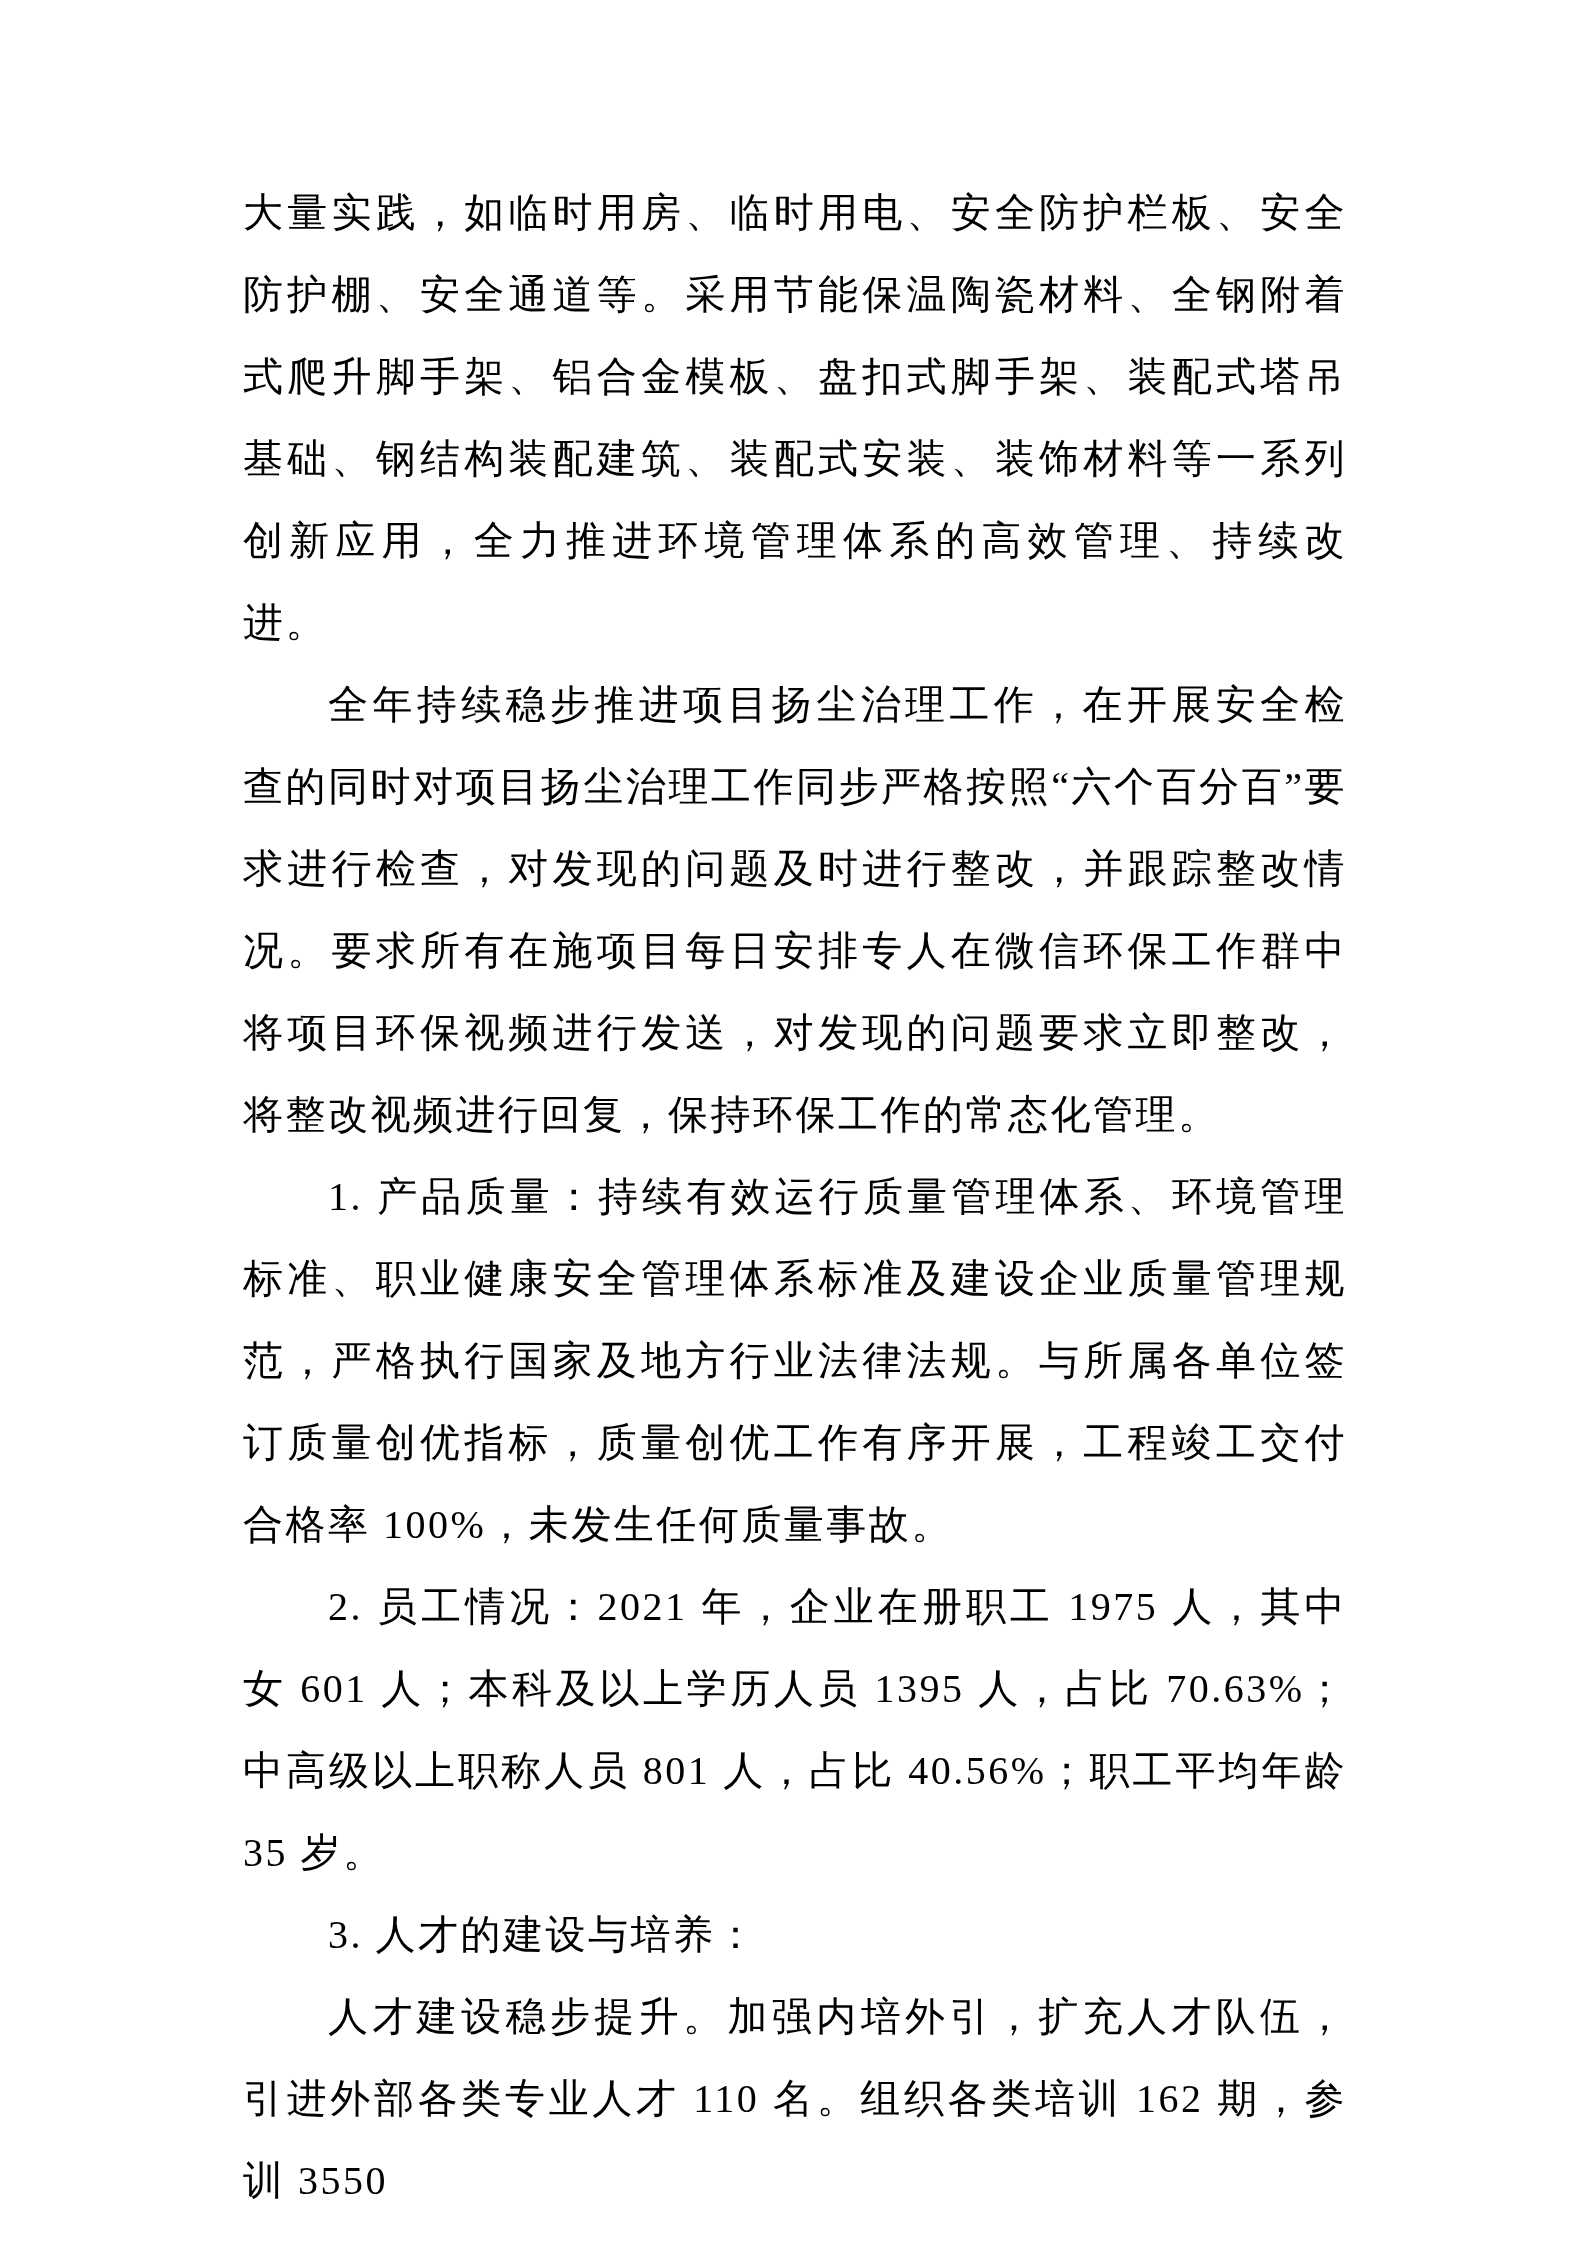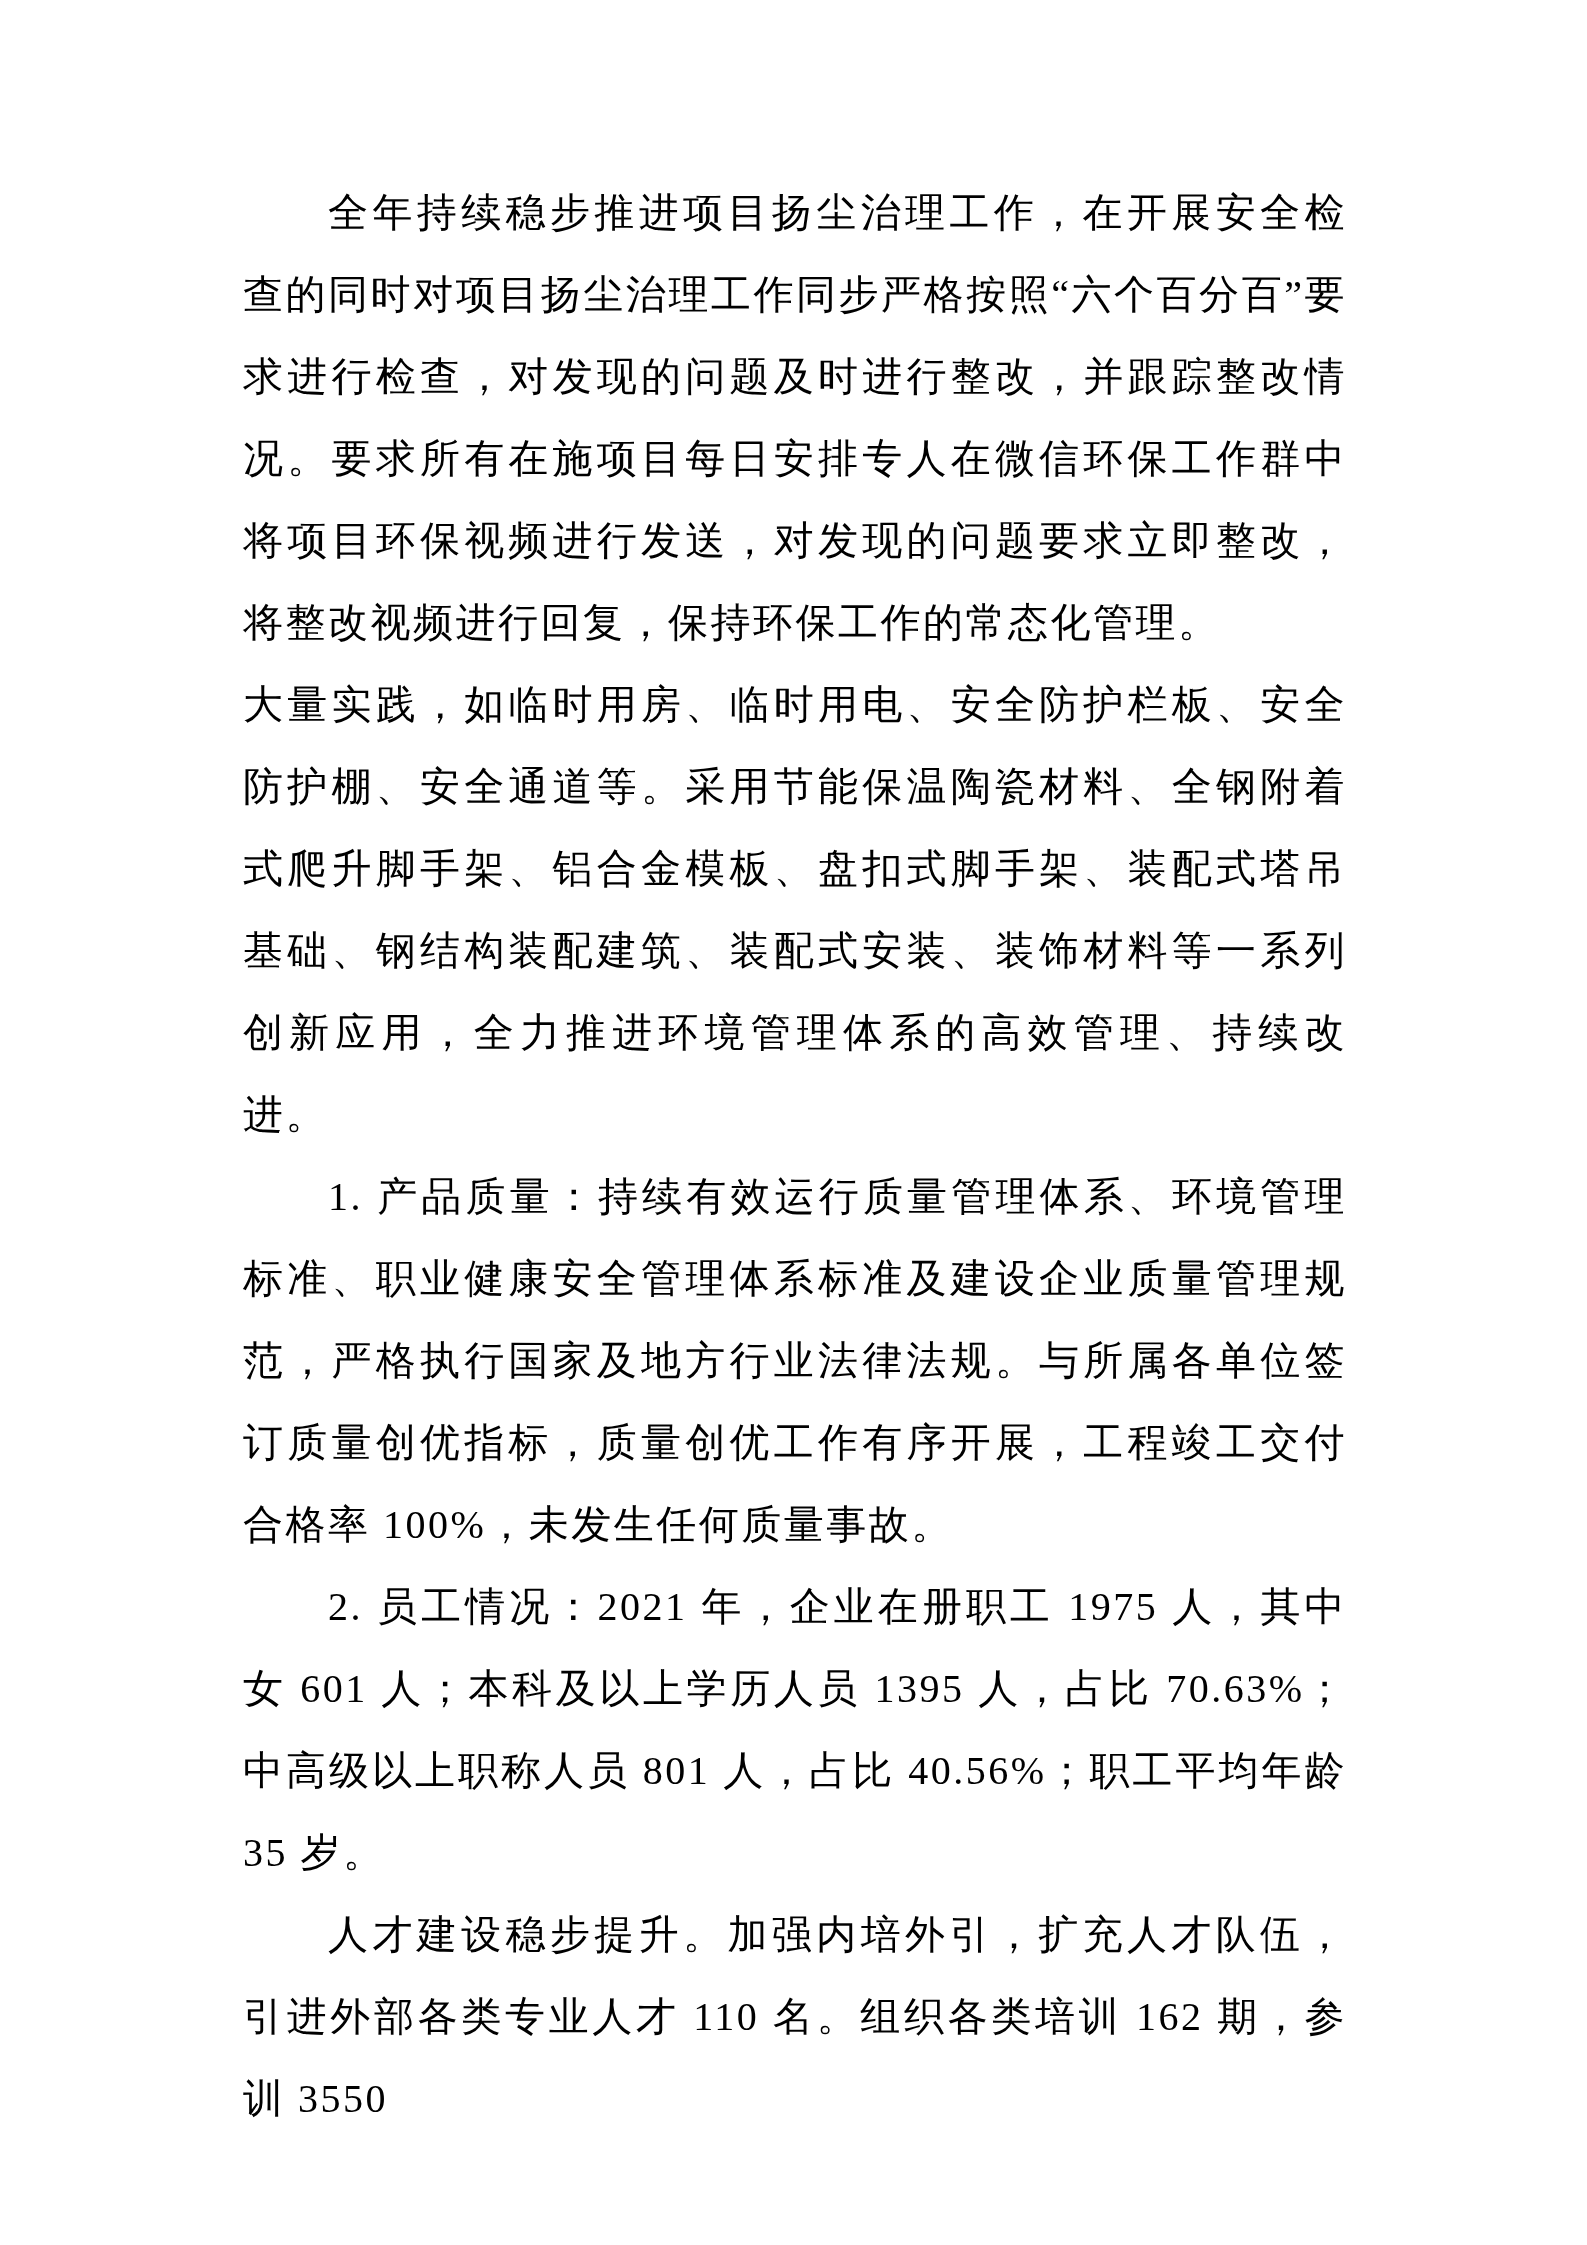--- a/index.html
+++ b/index.html
@@ -35,19 +35,20 @@
   }
   p.para.no-indent {
     text-indent: 0;
   }
 </style>
 </head>
 <body>
 
 <div class="page">
   <div class="content">
+    <p class="para no-indent">大量实践，如临时用房、临时用电、安全防护栏板、安全防护棚、安全通道等。采用节能保温陶瓷材料、全钢附着式爬升脚手架、铝合金模板、盘扣式脚手架、装配式塔吊基础、钢结构装配建筑、装配式安装、装饰材料等一系列创新应用，全力推进环境管理体系的高效管理、持续改进。</p>
     <p class="para">全年持续稳步推进项目扬尘治理工作，在开展安全检查的同时对项目扬尘治理工作同步严格按照“六个百分百”要求进行检查，对发现的问题及时进行整改，并跟踪整改情况。要求所有在施项目每日安排专人在微信环保工作群中将项目环保视频进行发送，对发现的问题要求立即整改，将整改视频进行回复，保持环保工作的常态化管理。</p>
-    <p class="para no-indent">大量实践，如临时用房、临时用电、安全防护栏板、安全防护棚、安全通道等。采用节能保温陶瓷材料、全钢附着式爬升脚手架、铝合金模板、盘扣式脚手架、装配式塔吊基础、钢结构装配建筑、装配式安装、装饰材料等一系列创新应用，全力推进环境管理体系的高效管理、持续改进。</p>
     <p class="para">1. 产品质量：持续有效运行质量管理体系、环境管理标准、职业健康安全管理体系标准及建设企业质量管理规范，严格执行国家及地方行业法律法规。与所属各单位签订质量创优指标，质量创优工作有序开展，工程竣工交付合格率 100%，未发生任何质量事故。</p>
     <p class="para">2. 员工情况：2021 年，企业在册职工 1975 人，其中女 601 人；本科及以上学历人员 1395 人，占比 70.63%；中高级以上职称人员 801 人，占比 40.56%；职工平均年龄 35 岁。</p>
+    <p class="para">3. 人才的建设与培养：</p>
     <p class="para">人才建设稳步提升。加强内培外引，扩充人才队伍，引进外部各类专业人才 110 名。组织各类培训 162 期，参训 3550</p>
   </div>
 </div>
 
 </body></html>

